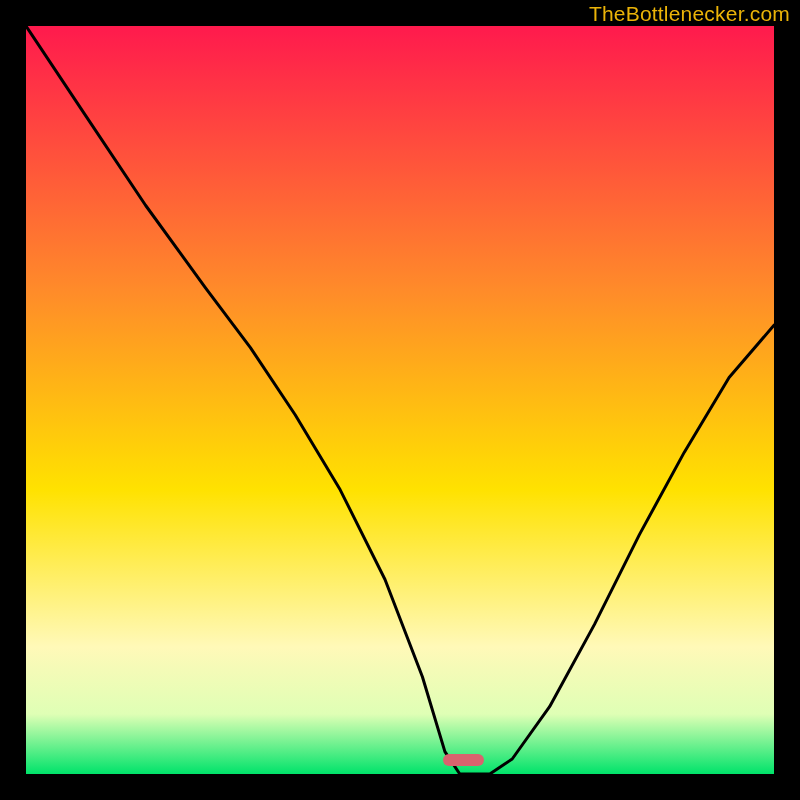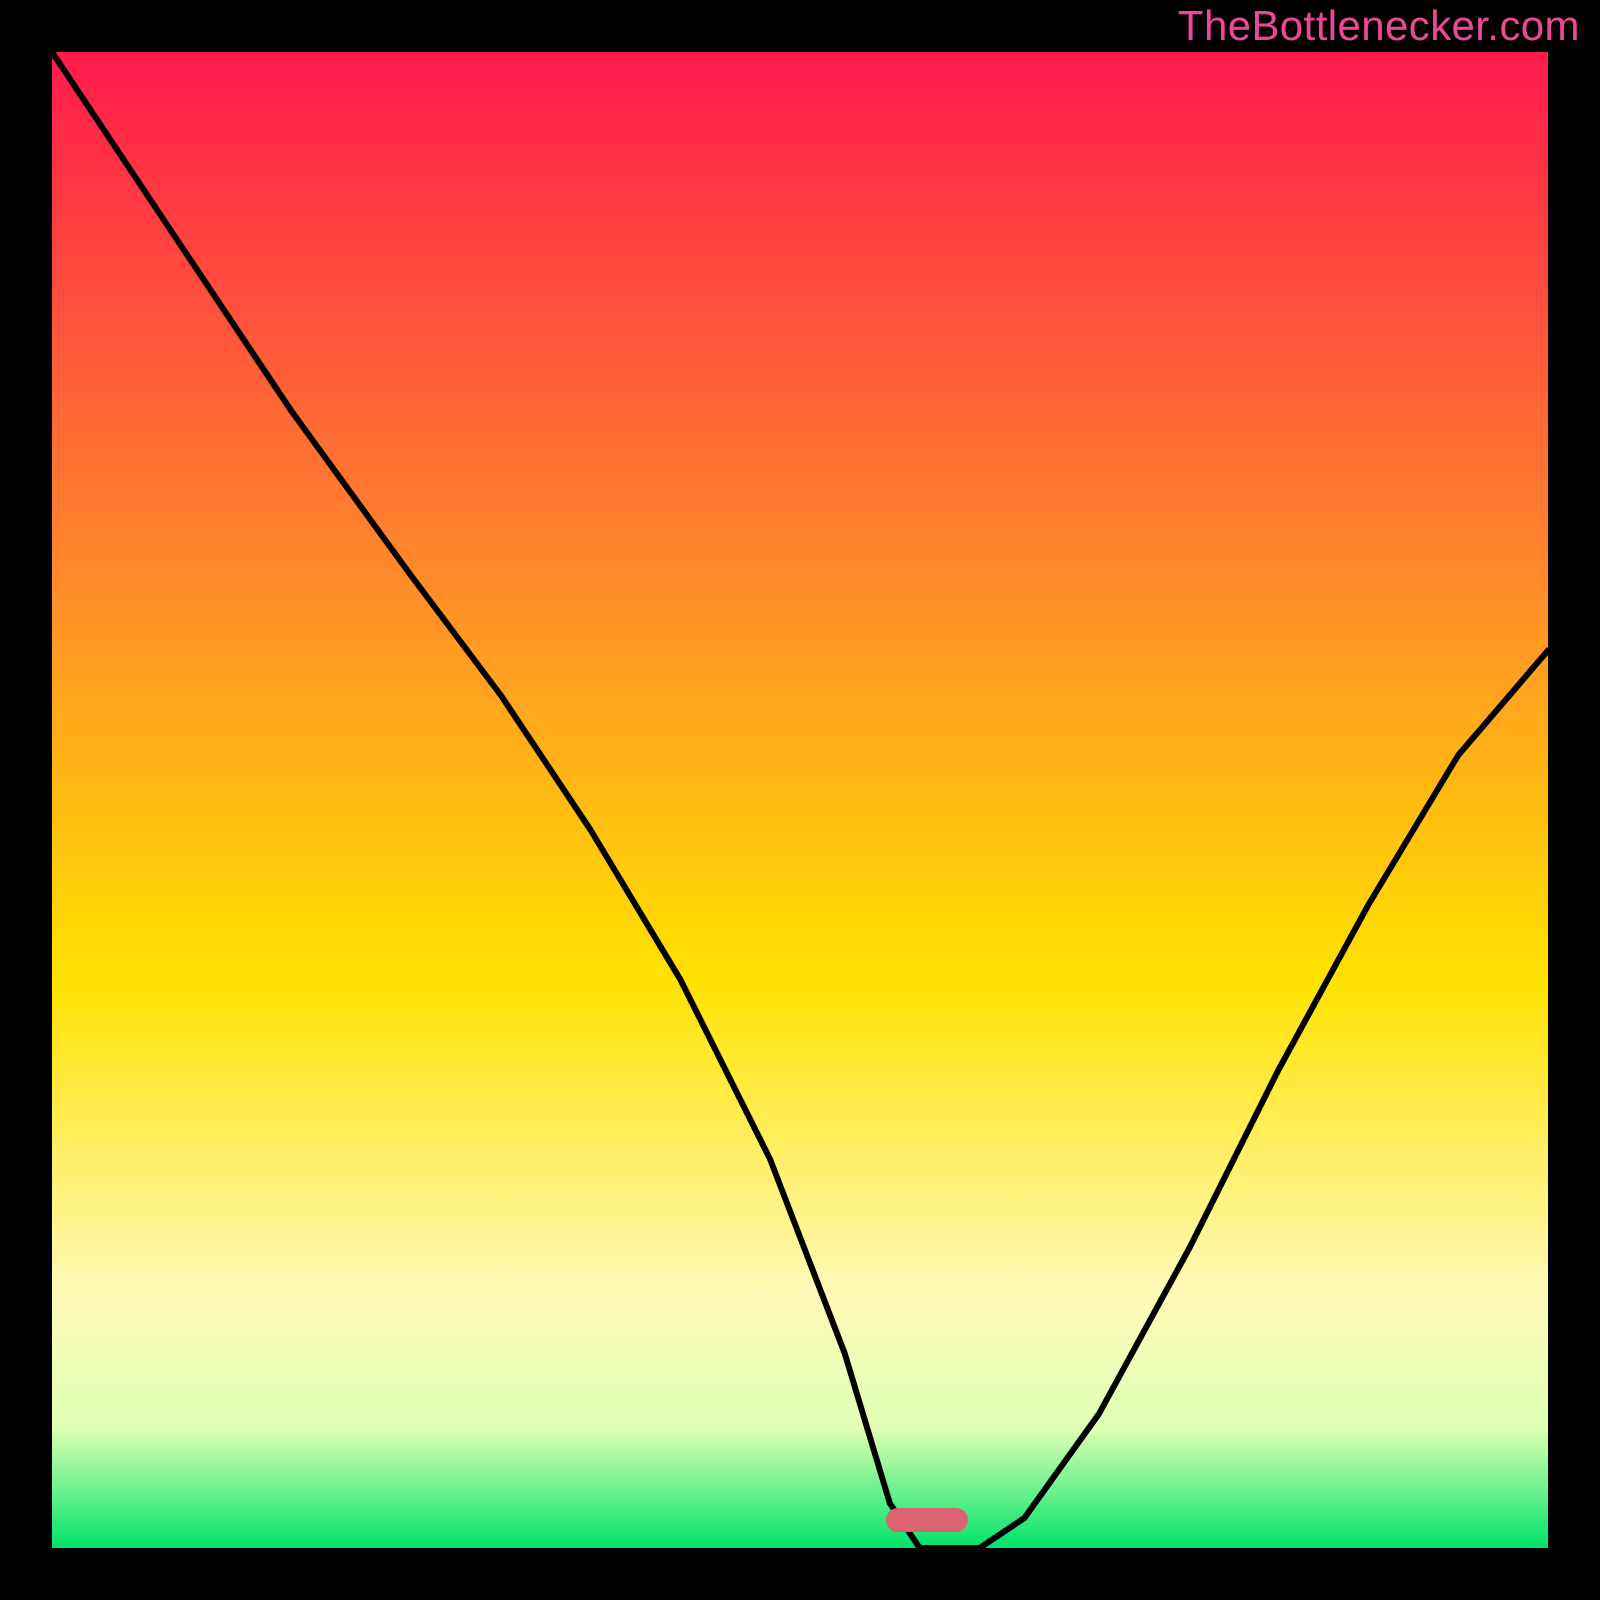--- a/index.html
+++ b/index.html
@@ -23,21 +23,21 @@
     position: absolute;
     left: 0;
     top: 0;
     width: 100%;
     height: 100%;
   }
   .watermark {
     position: absolute;
     top: 2px;
     right: 10px;
-    color: #ec4899;
+    color: #eab308;
     font-size: 21px;
     font-weight: 500;
     letter-spacing: 0.2px;
   }
   svg.curve {
     position: absolute;
     left: 0;
     top: 0;
     width: 748px;
     height: 748px;

